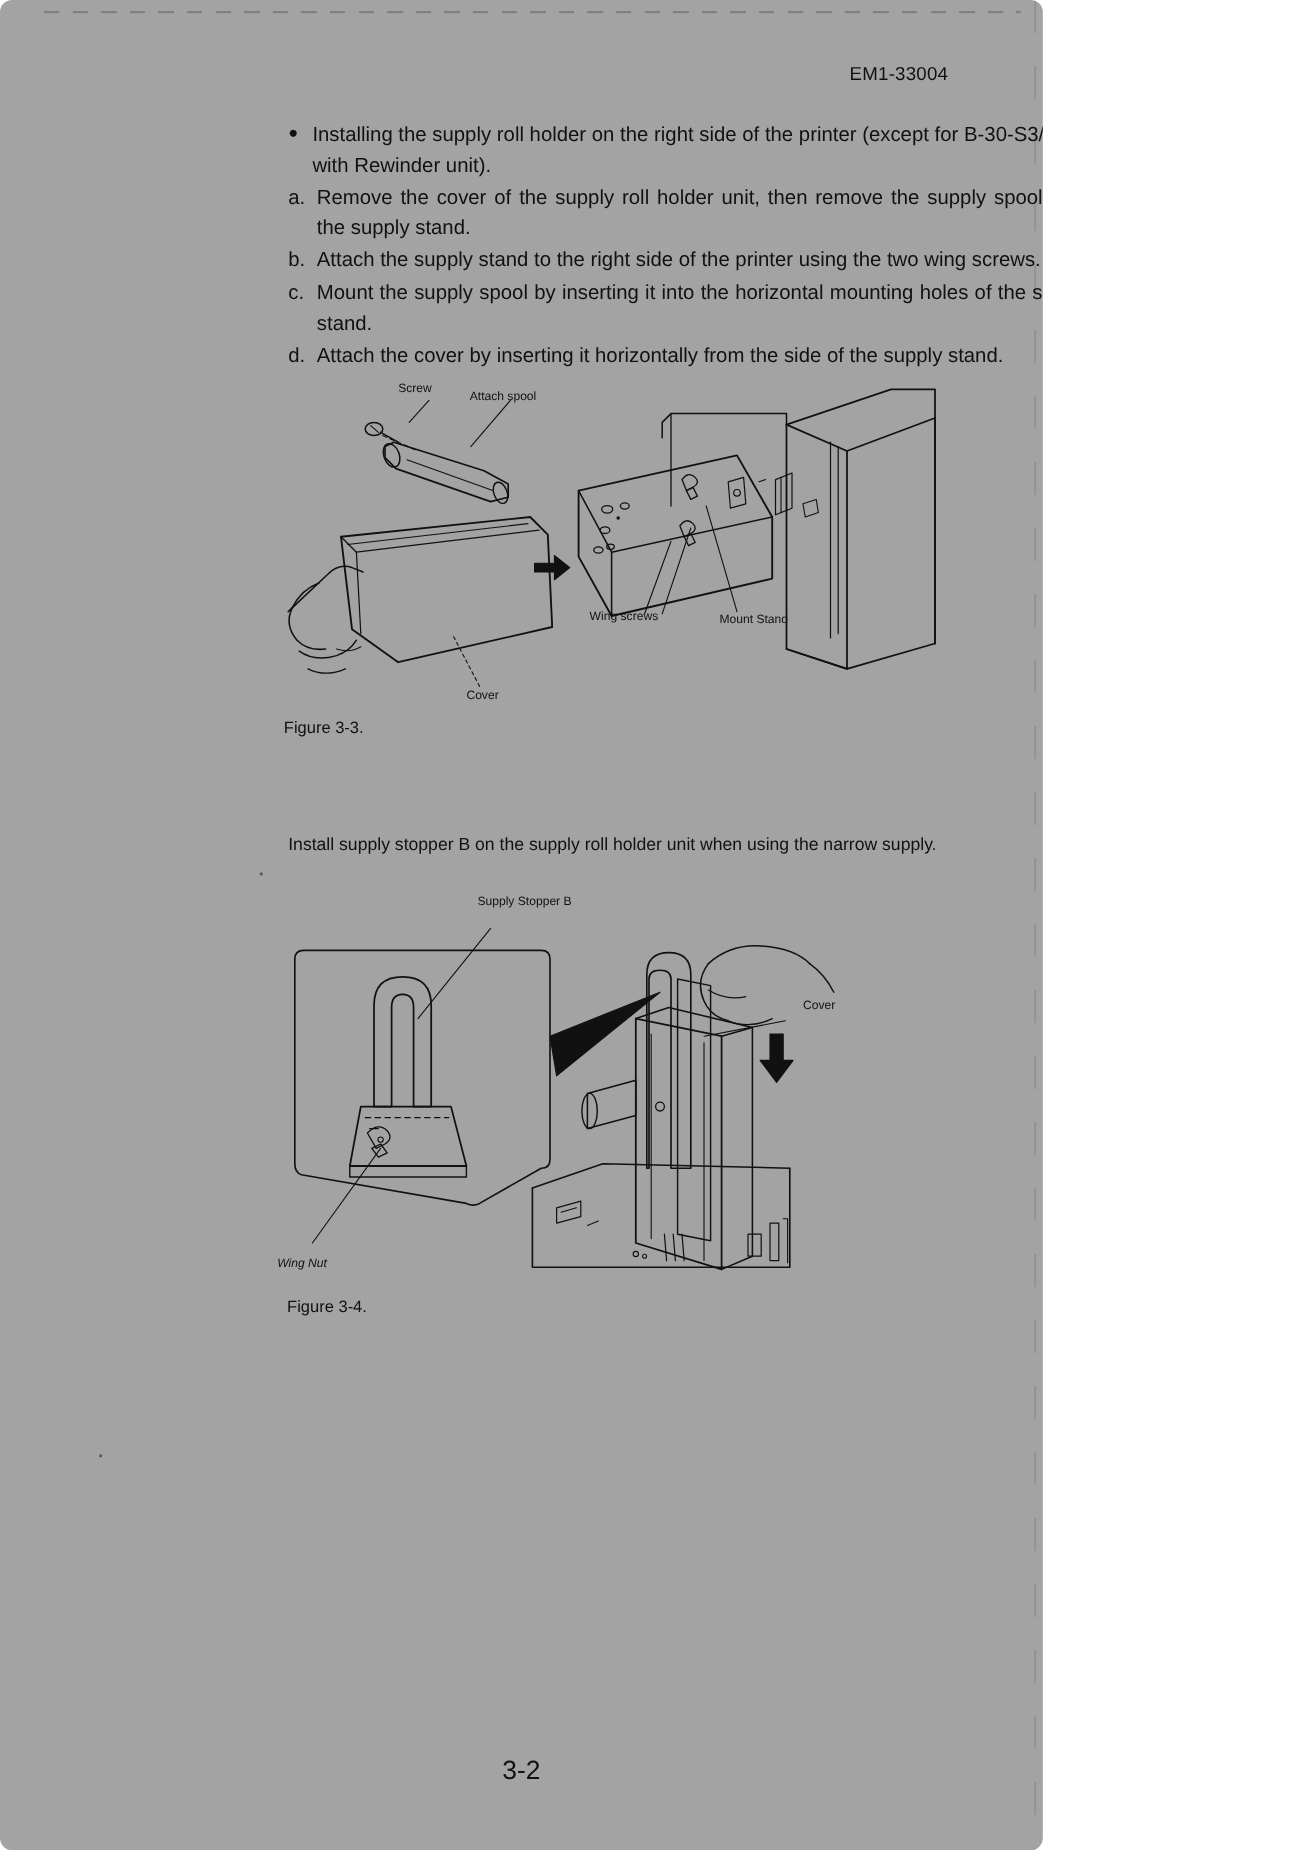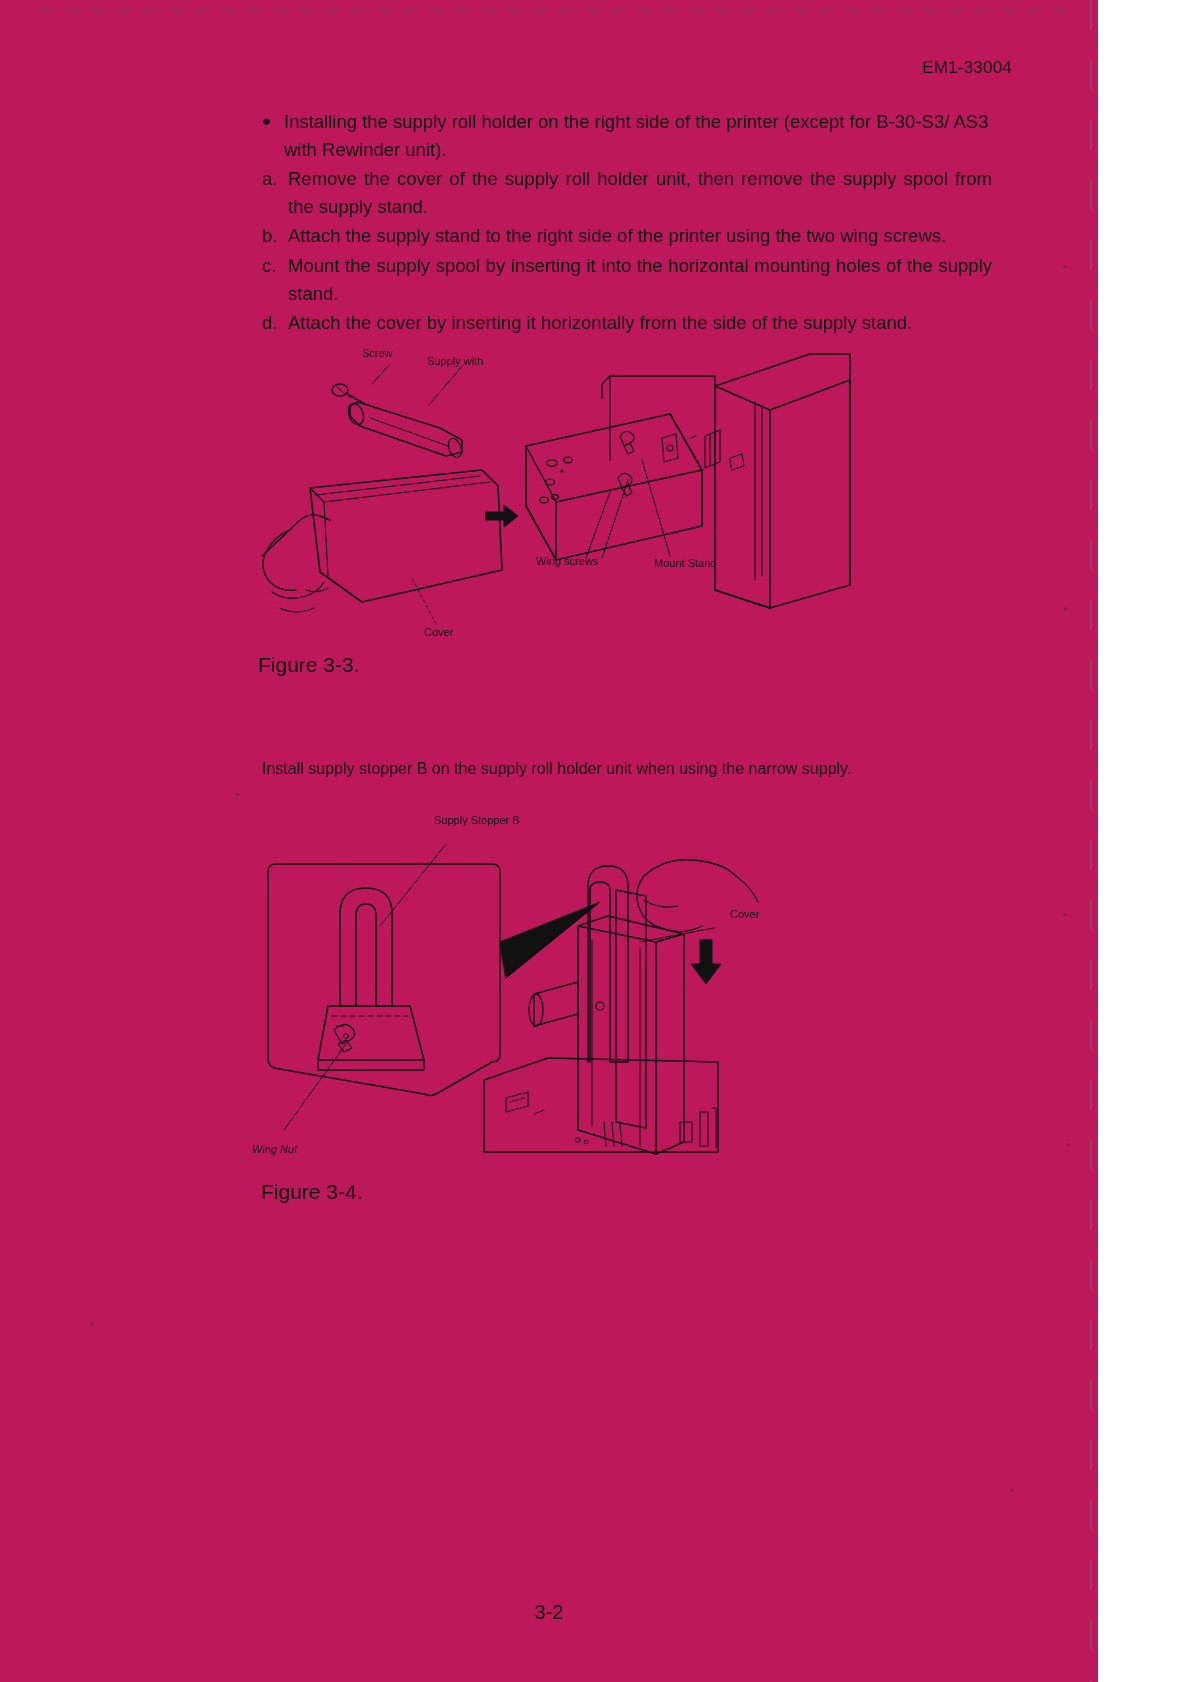--- a/index.html
+++ b/index.html
@@ -6,24 +6,25 @@
     margin: 0;
     padding: 0;
     background: #ffffff;
   }
   body {
     font-family: "Liberation Sans", sans-serif;
     color: #111;
   }
   .page {
     position: relative;
-    width: 1098px;
+    width: 948px;
     height: 1682px;
-    background: #be185d;
+    background: #a3a3a3;
     overflow: hidden;
+    border-radius: 11px;
   }
   
   .scan-edge-top {
     position: absolute;
     top: 10px; left: 40px; right: 20px;
     height: 2px;
     background: repeating-linear-gradient(to right,
       rgba(80,80,80,.55) 0px, rgba(80,80,80,.55) 14px,
       rgba(255,255,255,0) 14px, rgba(255,255,255,0) 26px);
     opacity: .75;
@@ -77,21 +78,21 @@
   }
   .step-text {
     flex: 1;
     text-align: justify;
     text-justify: inter-word;
   }
   .step-text.nojust { text-align: left; }
 
   .figure-caption {
     position: absolute;
-    font-size: 21px;
+    font-size: 15px;
   }
   .section-head {
     position: absolute;
     left: 50px;
     top: 727px;
     font-size: 18.5px;
     font-weight: bold;
     letter-spacing: .3px;
   }
   .section-body {
@@ -106,21 +107,21 @@
     position: absolute;
     font-size: 11px;
     font-family: "Liberation Sans", sans-serif;
     white-space: nowrap;
   }
   .page-num {
     position: absolute;
     left: 0; right: 0;
     bottom: 58px;
     text-align: center;
-    font-size: 20px;
+    font-size: 24px;
   }
   .figure {
     position: absolute;
   }
   .speck {
     position: absolute;
     width: 3px; height: 3px;
     background: #3a3a3a;
     border-radius: 50%;
     opacity: .7;
@@ -224,21 +225,21 @@
         <path d="M214 24 L178 66" stroke-width="1"></path>
         <path d="M336 218 L360 152" stroke-width="1"></path>
         <path d="M352 218 L378 140" stroke-width="1"></path>
         <path d="M420 216 L392 120" stroke-width="1"></path>
         <path d="M186 284 L162 238" stroke-width="1" stroke-dasharray="3 3"></path>
       </g>
     </svg>
   </div>
 
   <div class="fig-label" style="left:362px; top:347px;">Screw</div>
-  <div class="fig-label" style="left:427px; top:355px;">Supply with</div>
+  <div class="fig-label" style="left:427px; top:355px;">Attach spool</div>
   <div class="fig-label" style="left:536px; top:555px;">Wing screws</div>
   <div class="fig-label" style="left:654px; top:557px;">Mount Stand</div>
   <div class="fig-label" style="left:424px; top:626px;">Cover</div>
 
   <div class="figure-caption" style="left:258px; top:653px;">Figure 3-3.</div>
 
   <div class="section-body">Install supply stopper B on the supply roll holder unit when using the narrow supply.</div>
 
   <div class="figure" style="left:248px; top:830px; width:720px; height:340px;">
     <svg width="720" height="340" viewBox="0 0 720 340" xmlns="http://www.w3.org/2000/svg">

